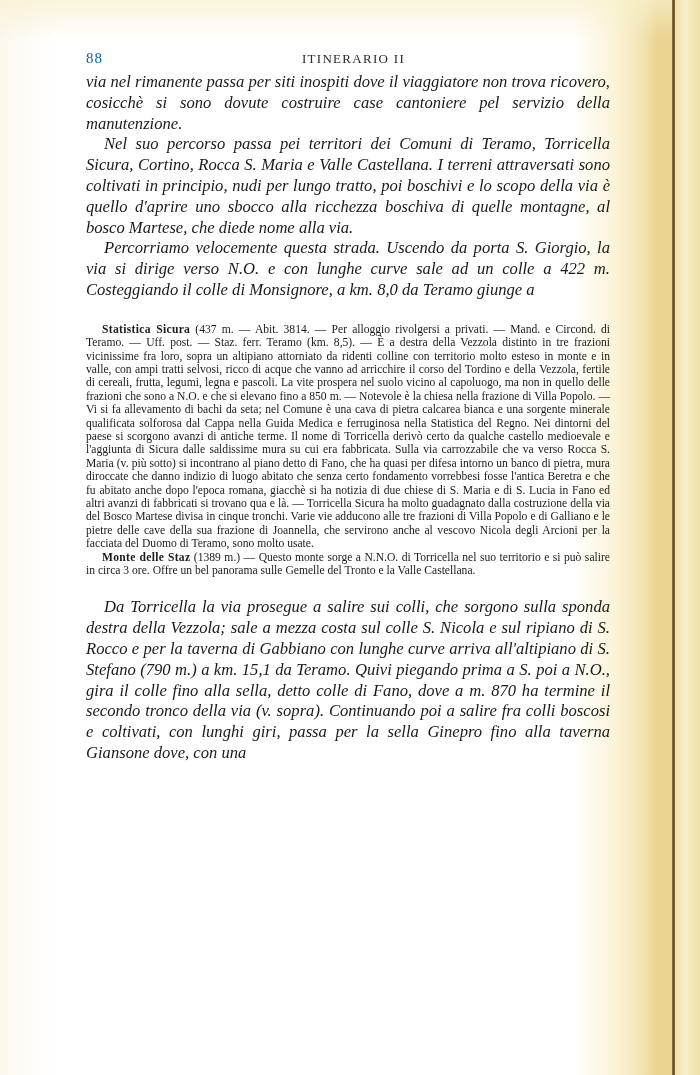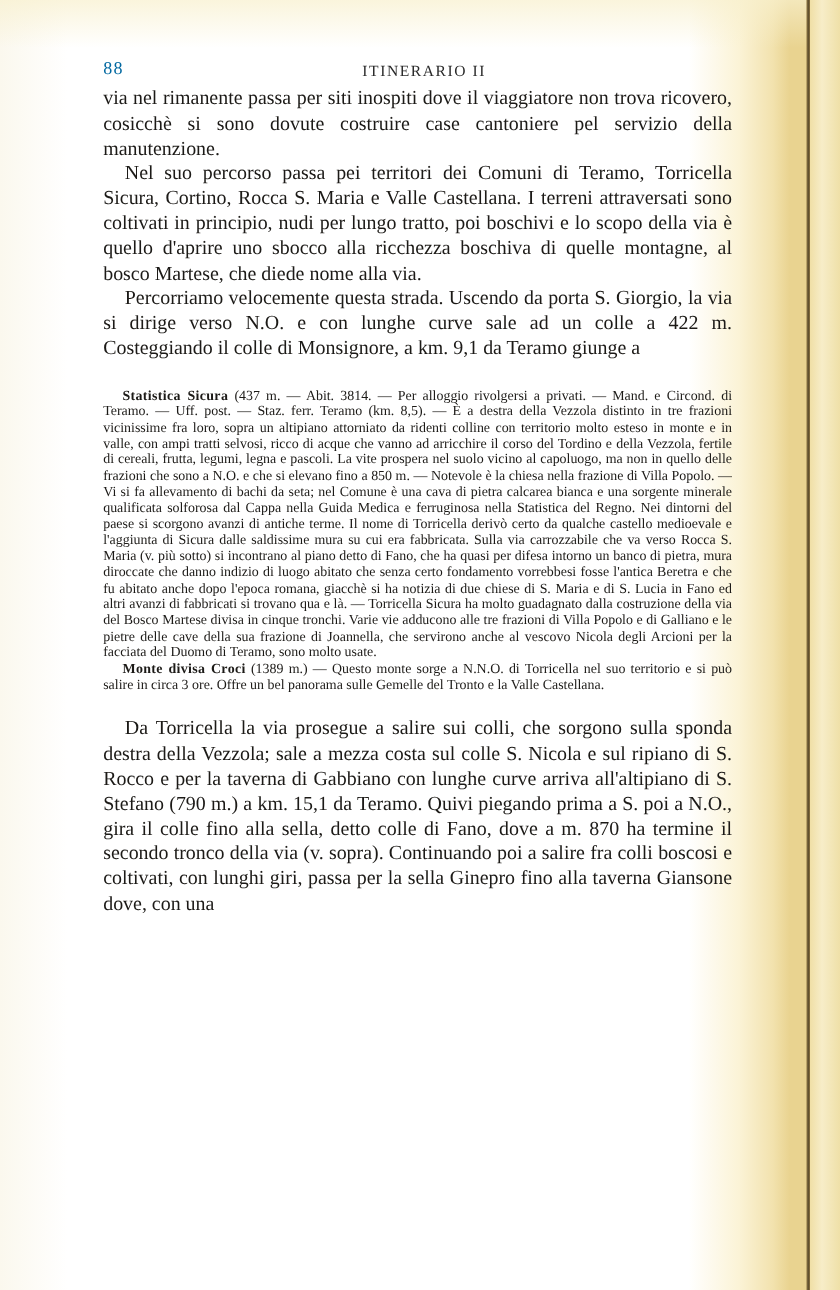--- a/index.html
+++ b/index.html
@@ -20,21 +20,21 @@
   .gutter.g2 { left: 675px; width: 25px; background: linear-gradient(90deg,#f0dfa6,#f7edc8 40%,#efe0a8); }
   .page {
     position: absolute; left: 86px; top: 50px; width: 524px;
   }
   .running-head {
     position: relative; height: 22px; font-size: 14px; letter-spacing: 1px;
   }
   .page-number { position: absolute; left: 0; top: 0; font-size: 15px; color: #0369a1; }
   .header-title { position: absolute; left: 11px; right: 0; text-align: center; top: 1px; font-size: 13px; letter-spacing: 1.3px; color: #2a2a2a; }
   p { margin: 0; text-align: justify; text-align-last: auto; }
-  .big { font-size: 16.6px; line-height: 20.8px; }
+  .big { font-size: 16.6px; line-height: 20.8px; font-style: italic; }
   .big p.indent { text-indent: 18px; }
   .small { font-size: 11.6px; line-height: 13.4px; margin-top: 22px; }
   .small p { text-indent: 16px; }
   .small b { font-weight: bold; letter-spacing: 0.3px; }
   .fin-big { margin-top: 20px; }
 </style>
 </head>
 <body>
 
 <div class="top-tint"></div>
@@ -43,30 +43,30 @@
 
 <div class="page">
   <div class="running-head">
     <span class="page-number">88</span>
     <span class="header-title">ITINERARIO II</span>
   </div>
 
   <div class="big">
     <p>via nel rimanente passa per siti inospiti dove il viaggiatore non trova ricovero, cosicchè si sono dovute costruire case cantoniere pel servizio della manutenzione.</p>
     <p class="indent">Nel suo percorso passa pei territori dei Comuni di Teramo, Torricella Sicura, Cortino, Rocca S. Maria e Valle Castellana. I terreni attraversati sono coltivati in principio, nudi per lungo tratto, poi boschivi e lo scopo della via è quello d'aprire uno sbocco alla ricchezza boschiva di quelle montagne, al bosco Martese, che diede nome alla via.</p>
-    <p class="indent">Percorriamo velocemente questa strada. Uscendo da porta S. Giorgio, la via si dirige verso N.O. e con lunghe curve sale ad un colle a 422 m. Costeggiando il colle di Monsignore, a km. 9,1 da Teramo giunge a</p>
+    <p class="indent">Percorriamo velocemente questa strada. Uscendo da porta S. Giorgio, la via si dirige verso N.O. e con lunghe curve sale ad un colle a 422 m. Costeggiando il colle di Monsignore, a km. 8,0 da Teramo giunge a</p>
   </div>
 
   <div class="small">
     <p>
       <b>Statistica Sicura</b>
       <span>(437 m. — Abit. 3814. — Per alloggio rivolgersi a privati. — Mand. e Circond. di Teramo. — Uff. post. — Staz. ferr. Teramo (km. 8,5). — È a destra della Vezzola distinto in tre frazioni vicinissime fra loro, sopra un altipiano attorniato da ridenti colline con territorio molto esteso in monte e in valle, con ampi tratti selvosi, ricco di acque che vanno ad arricchire il corso del Tordino e della Vezzola, fertile di cereali, frutta, legumi, legna e pascoli. La vite prospera nel suolo vicino al capoluogo, ma non in quello delle frazioni che sono a N.O. e che si elevano fino a 850 m. — Notevole è la chiesa nella frazione di Villa Popolo. — Vi si fa allevamento di bachi da seta; nel Comune è una cava di pietra calcarea bianca e una sorgente minerale qualificata solforosa dal Cappa nella Guida Medica e ferruginosa nella Statistica del Regno. Nei dintorni del paese si scorgono avanzi di antiche terme. Il nome di Torricella derivò certo da qualche castello medioevale e l'aggiunta di Sicura dalle saldissime mura su cui era fabbricata. Sulla via carrozzabile che va verso Rocca S. Maria (v. più sotto) si incontrano al piano detto di Fano, che ha quasi per difesa intorno un banco di pietra, mura diroccate che danno indizio di luogo abitato che senza certo fondamento vorrebbesi fosse l'antica Beretra e che fu abitato anche dopo l'epoca romana, giacchè si ha notizia di due chiese di S. Maria e di S. Lucia in Fano ed altri avanzi di fabbricati si trovano qua e là. — Torricella Sicura ha molto guadagnato dalla costruzione della via del Bosco Martese divisa in cinque tronchi. Varie vie adducono alle tre frazioni di Villa Popolo e di Galliano e le pietre delle cave della sua frazione di Joannella, che servirono anche al vescovo Nicola degli Arcioni per la facciata del Duomo di Teramo, sono molto usate.</span>
     </p>
     <p>
-      <b>Monte divisa Croci</b>
+      <b>Monte delle Staz</b>
       <span>(1389 m.) — Questo monte sorge a N.N.O. di Torricella nel suo territorio e si può salire in circa 3 ore. Offre un bel panorama sulle Gemelle del Tronto e la Valle Castellana.</span>
     </p>
   </div>
 
   <div class="big fin-big">
     <p class="indent">Da Torricella la via prosegue a salire sui colli, che sorgono sulla sponda destra della Vezzola; sale a mezza costa sul colle S. Nicola e sul ripiano di S. Rocco e per la taverna di Gabbiano con lunghe curve arriva all'altipiano di S. Stefano (790 m.) a km. 15,1 da Teramo. Quivi piegando prima a S. poi a N.O., gira il colle fino alla sella, detto colle di Fano, dove a m. 870 ha termine il secondo tronco della via (v. sopra). Continuando poi a salire fra colli boscosi e coltivati, con lunghi giri, passa per la sella Ginepro fino alla taverna Giansone dove, con una</p>
   </div>
 </div>
 
 </body></html>

